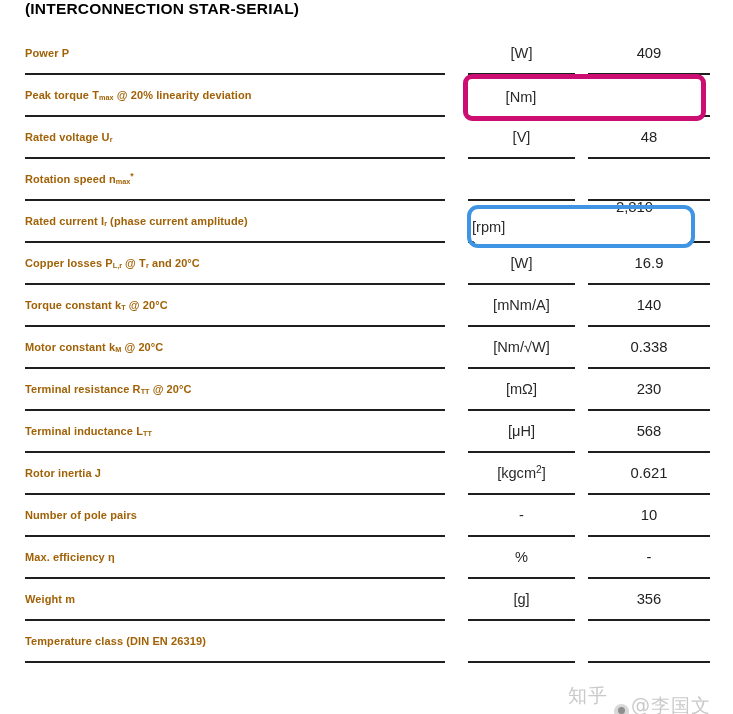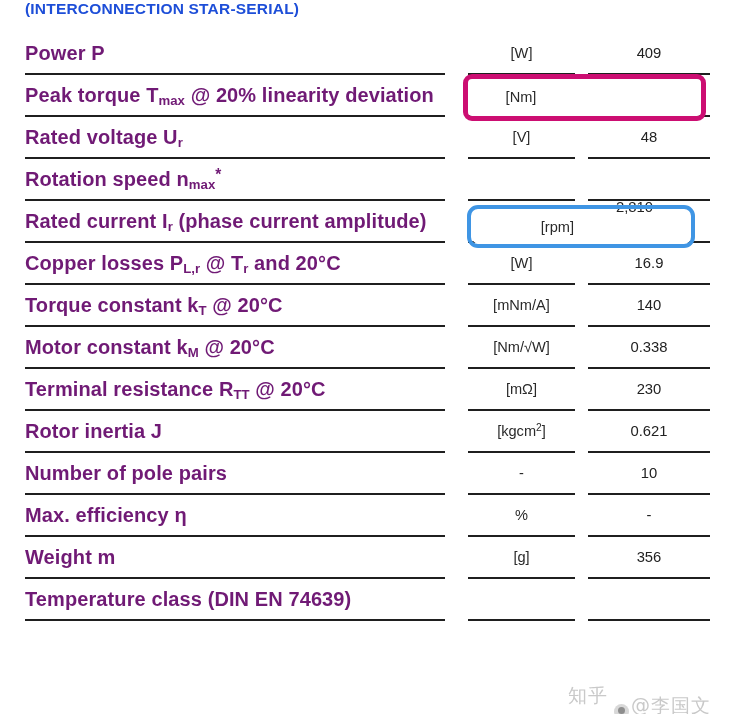--- a/index.html
+++ b/index.html
@@ -24,21 +24,21 @@
   }
 
   
   .section-heading {
     position: absolute;
     left: 25px;
     top: 0px;
     font-size: 15.5px;
     font-weight: bold;
     letter-spacing: 0.2px;
-    color: #1d4ed8;
+    color: #000000;
     white-space: nowrap;
   }
 
   
   table.spec {
     position: absolute;
     left: 0;
     top: 33px;
     width: 733px;
     border-collapse: collapse;
@@ -87,23 +87,23 @@
     padding-bottom: 2px;
   }
   .val .cell-inner {
     margin-left: 6px;
     margin-right: 23px;
     justify-content: center;
     padding-bottom: 2px;
   }
 
   .lbl-text {
-    font-size: 20px;
+    font-size: 11px;
     font-weight: bold;
-    color: #701a75;
+    color: #a16207;
     letter-spacing: 0.1px;
     white-space: nowrap;
     line-height: 1;
   }
   .unit-text {
     font-size: 14.6px;
     font-weight: normal;
     color: #2a2a2a;
     white-space: nowrap;
     line-height: 1;
@@ -189,21 +189,21 @@
     position: absolute;
     display: flex;
     align-items: center;
     pointer-events: none;
   }
   .hl-content .unit-text,
   .hl-content .val-text { line-height: 1; }
 
   .hl-magenta-unit { left: 468px; top: 79px; width: 106px; height: 37px; justify-content: center; }
   .hl-magenta-val  { left: 578px; top: 79px; width: 123px; height: 37px; justify-content: center; }
-  .hl-blue-unit    { left: 472px; top: 210px; width: 102px; height: 34px; justify-content: flex-end; }
+  .hl-blue-unit    { left: 472px; top: 210px; width: 102px; height: 34px; justify-content: flex-start; }
   .hl-blue-val     { left: 578px; top: 196px; width: 113px; height: 22px; justify-content: center; }
 
   
   .watermark {
     position: absolute;
     right: 22px;
     top: 672px;
     display: flex;
     align-items: center;
     gap: 6px;
@@ -400,20 +400,37 @@
           </td>
           <td class="val">
             <div class="cell-inner">
               <span class="val-text">230</span>
             </div>
           </td>
         </tr>
         <tr>
           <td class="lbl">
             <div class="cell-inner">
+              <span class="lbl-text">Terminal inductance L<sub>TT</sub></span>
+            </div>
+          </td>
+          <td class="unit">
+            <div class="cell-inner">
+              <span class="unit-text">[μH]</span>
+            </div>
+          </td>
+          <td class="val">
+            <div class="cell-inner">
+              <span class="val-text">568</span>
+            </div>
+          </td>
+        </tr>
+        <tr>
+          <td class="lbl">
+            <div class="cell-inner">
               <span class="lbl-text">Rotor inertia J</span>
             </div>
           </td>
           <td class="unit">
             <div class="cell-inner">
               <span class="unit-text">[kgcm<sup>2</sup>]</span>
             </div>
           </td>
           <td class="val">
             <div class="cell-inner">
@@ -468,21 +485,21 @@
           </td>
           <td class="val">
             <div class="cell-inner">
               <span class="val-text">356</span>
             </div>
           </td>
         </tr>
         <tr>
           <td class="lbl">
             <div class="cell-inner">
-              <span class="lbl-text">Temperature class (DIN EN 74639)</span>
+              <span class="lbl-text">Temperature class (DIN EN 26319)</span>
             </div>
           </td>
           <td class="unit">
             <div class="cell-inner">
               <span class="unit-text"></span>
             </div>
           </td>
           <td class="val">
             <div class="cell-inner">
               <span class="val-text"></span>

